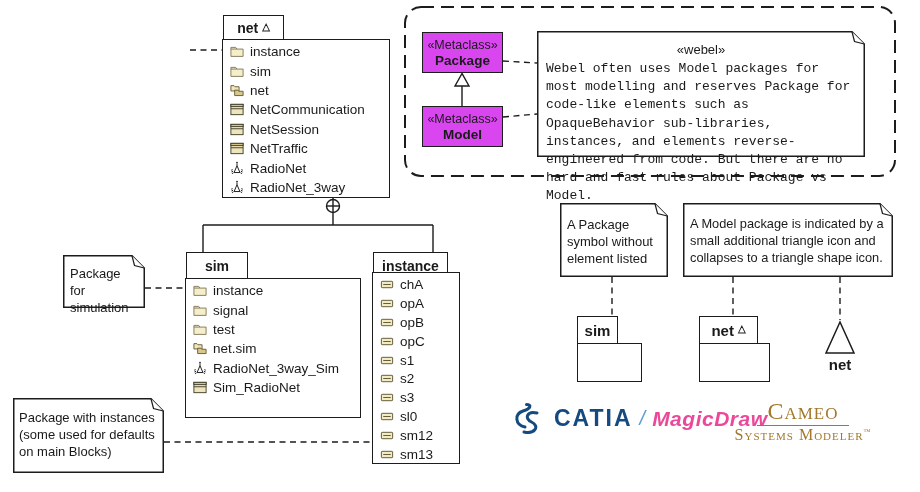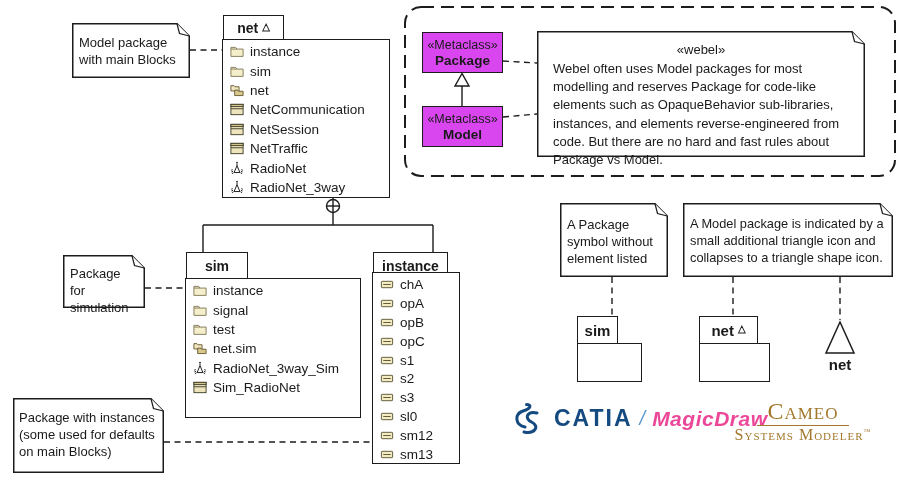--- a/index.html
+++ b/index.html
@@ -14,21 +14,21 @@
   .rows-tight .row{height:18.9px;}
   .row .ic{width:16px;height:15px;margin-right:5px;flex:0 0 16px;display:inline-flex;}
   .note{position:absolute;z-index:2;}
   .note-bg{position:absolute;left:0;top:0;}
   .note-text{position:relative;font-size:13px;line-height:1.32;padding:13px 7px 4px 7px;}
   .mc{position:absolute;background:#d946ef;border:1.5px solid #1c1c1c;box-sizing:border-box;z-index:2;
       display:flex;flex-direction:column;align-items:center;justify-content:center;}
   .mc .st{font-size:12.5px;}
   .mc .nm{font-size:13.5px;font-weight:bold;margin-top:1px;}
   .webel-st{text-align:center;font-size:13px;padding-top:11px;position:relative;}
-  .webel-body{position:relative;font-size:13px;line-height:1.40;padding:3px 8px 4px 16px;}
+  .webel-body{position:relative;font-size:13px;line-height:1.40;padding:3px 8px 4px 9px;font-family:Liberation Mono, monospace;}
   .tri-label{position:absolute;z-index:2;font-weight:bold;font-size:15px;text-align:center;}
   .logo-catia{position:absolute;left:511px;top:402px;z-index:2;display:flex;align-items:center;gap:7px;}
   .catia-word{font-size:23px;font-weight:bold;color:#154a80;letter-spacing:2px;}
   .catia-div{font-size:20px;color:#5a9bd0;font-style:italic;}
   .magicdraw{font-size:21px;font-style:italic;font-weight:bold;color:#ec4899;letter-spacing:.5px;}
   .logo-cameo{position:absolute;left:712px;top:399px;width:182px;z-index:2;text-align:center;
               font-family:"Liberation Serif",serif;color:#a3782b;}
   .cameo-l1{font-size:17px;letter-spacing:1px;display:inline-block;border-bottom:1.6px solid #a3782b;
             padding:0 10px 1px 10px;line-height:1.1;}
   .cameo-l1 .big-c{font-size:24px;line-height:1;}
@@ -324,27 +324,20 @@
 
   <div class="mc" style="left:422px;top:32px;width:81px;height:41px;">
     <span class="st">«Metaclass»</span>
     <span class="nm">Package</span>
   </div>
   <div class="mc" style="left:422px;top:106px;width:81px;height:41px;">
     <span class="st">«Metaclass»</span>
     <span class="nm">Model</span>
   </div>
 
-  <div class="note" style="left:72px;top:23px;width:118px;height:55px;">
-      <svg class="note-bg" width="118" height="55" viewBox="0 0 118 55">
-        <path d="M0.75,0.75 H105 L117.25,13 V54.25 H0.75 Z" fill="#fff" stroke="#1c1c1c" stroke-width="1.5"></path>
-        <path d="M105,0.75 L107.5,10.5 L117.25,13" fill="#fff" stroke="#1c1c1c" stroke-width="1.2"></path>
-      </svg>
-    <div class="note-text" style="padding-top:11px;">Model package with main Blocks</div>
-  </div>
 
   <div class="note" style="left:537px;top:31px;width:328px;height:126px;border-radius:28px;">
       <svg class="note-bg" width="328" height="126" viewBox="0 0 328 126">
         <path d="M0.75,0.75 H315 L327.25,13 V125.25 H0.75 Z" fill="#fff" stroke="#1c1c1c" stroke-width="1.5"></path>
         <path d="M315,0.75 L317.5,10.5 L327.25,13" fill="#fff" stroke="#1c1c1c" stroke-width="1.2"></path>
       </svg>
     <div class="webel-st">«webel»</div>
     <div class="webel-body">Webel often uses Model packages for most modelling and reserves Package for code-like elements such as OpaqueBehavior sub-libraries, instances, and elements reverse-engineered from code. But there are no hard and fast rules about Package vs Model.</div>
   </div>
 

